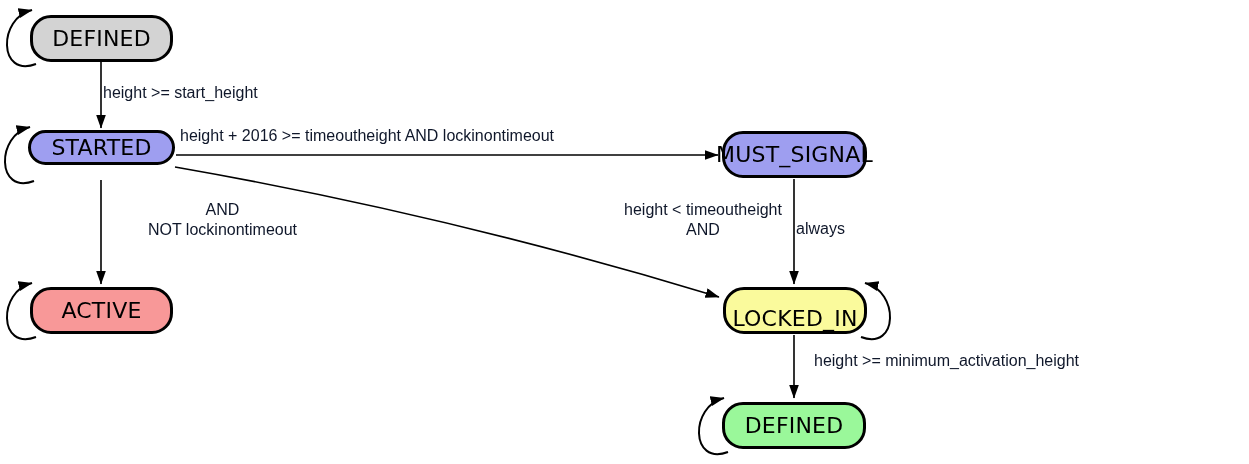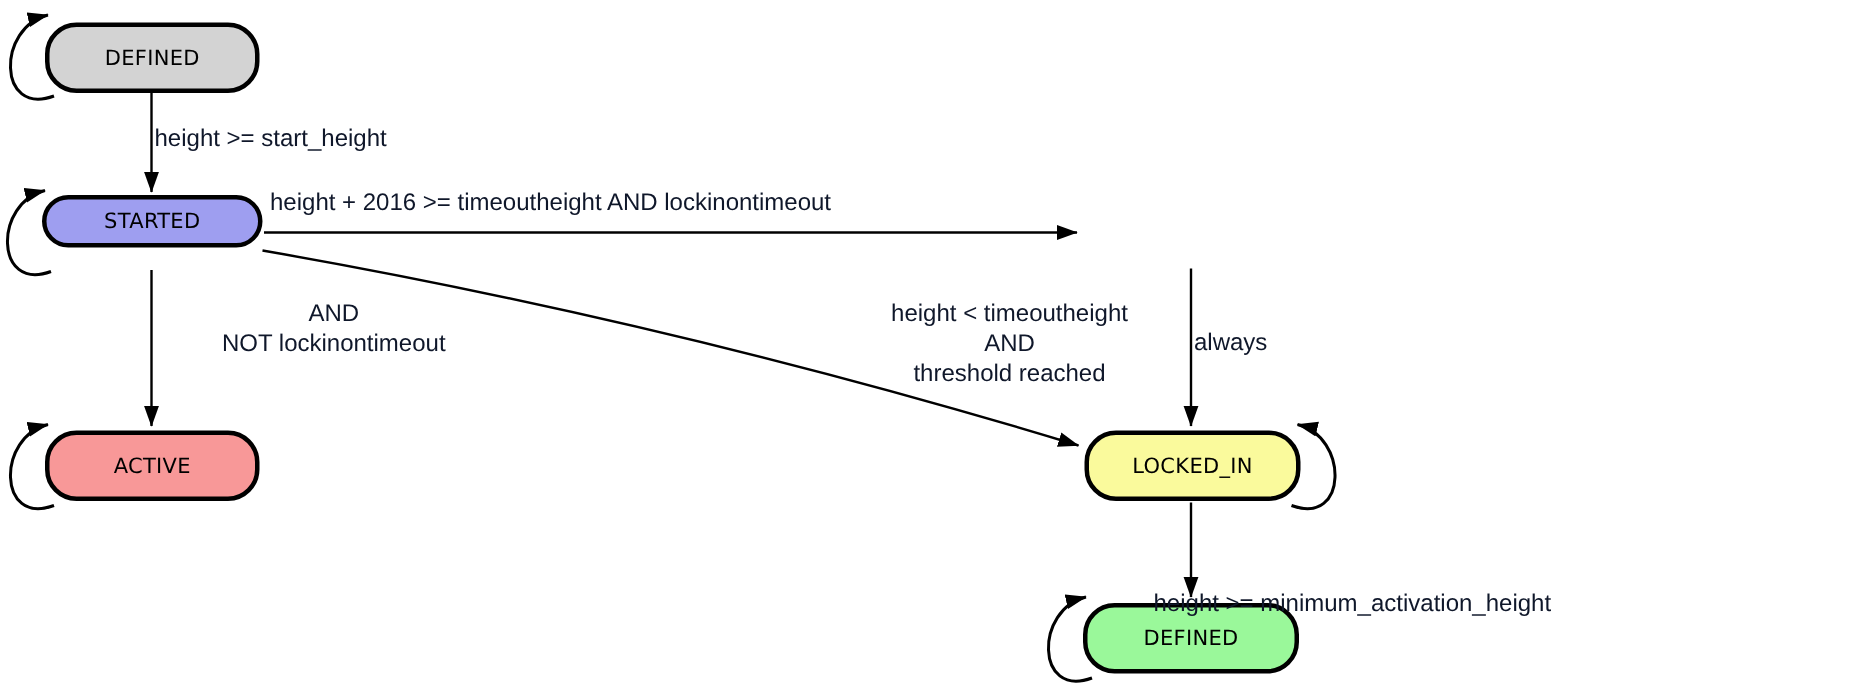--- a/index.html
+++ b/index.html
@@ -8,21 +8,21 @@
     font-family:"DejaVu Sans",sans-serif;overflow:hidden;
   }
   svg.wires{position:absolute;left:0;top:0;width:1249px;height:464px;}
   svg.wires path{fill:none;stroke:#000000;}
   .edge{stroke-width:1.6px;}
   .loop{stroke-width:2px;}
   .node{
     position:absolute;box-sizing:border-box;
     border:3px solid #000000;border-radius:21px;
     display:flex;align-items:center;justify-content:center;
-    font-size:14px;color:#000000;letter-spacing:0.2px;
+    font-size:22px;color:#000000;letter-spacing:0.2px;
   }
   .n-defined{background:#d3d3d3;}
   .n-blue{background:#9e9ef0;}
   .n-failed{background:#f89898;}
   .n-lockedin{background:#fafa9c;}
   .n-active{background:#9af89a;}
   .elabel{
     position:absolute;font-family:Liberation Sans, sans-serif;
     font-size:16px;line-height:20px;color:#0f172a;white-space:nowrap;
   }
@@ -60,42 +60,44 @@
   </div>
 
   <div class="node n-blue" style="left:28px;top:130px;width:147px;height:35px;">
     <span>STARTED</span>
   </div>
 
   <div class="node n-failed" style="left:30px;top:287px;width:143px;height:47px;">
     <span>ACTIVE</span>
   </div>
 
+  <div class="node n-blue" style="left:722px;top:131px;width:145px;height:47px;">
+    <span>MUST_SIGNAL</span>
+  </div>
 
-  <div class="node n-lockedin" style="left:723px;top:287px;width:144px;height:47px;">
+  <div class="node n-lockedin" style="left:723px;top:287px;width:144px;height:47px;align-items:flex-end;">
     <span>LOCKED_IN</span>
   </div>
 
   <div class="node n-active" style="left:722px;top:402px;width:144px;height:47px;">
     <span>DEFINED</span>
   </div>
 
   <div class="elabel" style="left:103px;top:83px;">height &gt;= start_height</div>
 
   <div class="elabel" style="left:180px;top:126px;">height + 2016 &gt;= timeoutheight AND lockinontimeout</div>
 
   <div class="elabel center" style="left:100px;top:200px;width:245px;">
     <span>AND</span>
     <span>NOT lockinontimeout</span>
   </div>
 
-  <div class="elabel center" style="left:556px;top:200px;width:234px;">
+  <div class="elabel center" style="left:586px;top:200px;width:234px;">
     <span>height &lt; timeoutheight</span>
     <span>AND</span>
-    <span>threshold reached</span>
   </div>
 
   <div class="elabel" style="left:796px;top:219px;">always</div>
 
 
-  <div class="elabel" style="left:769px;top:351px;margin-top:42px;">height &gt;= minimum_activation_height</div>
+  <div class="elabel" style="left:814px;top:351px;">height &gt;= minimum_activation_height</div>
 
 </div>
 
 </body></html>

